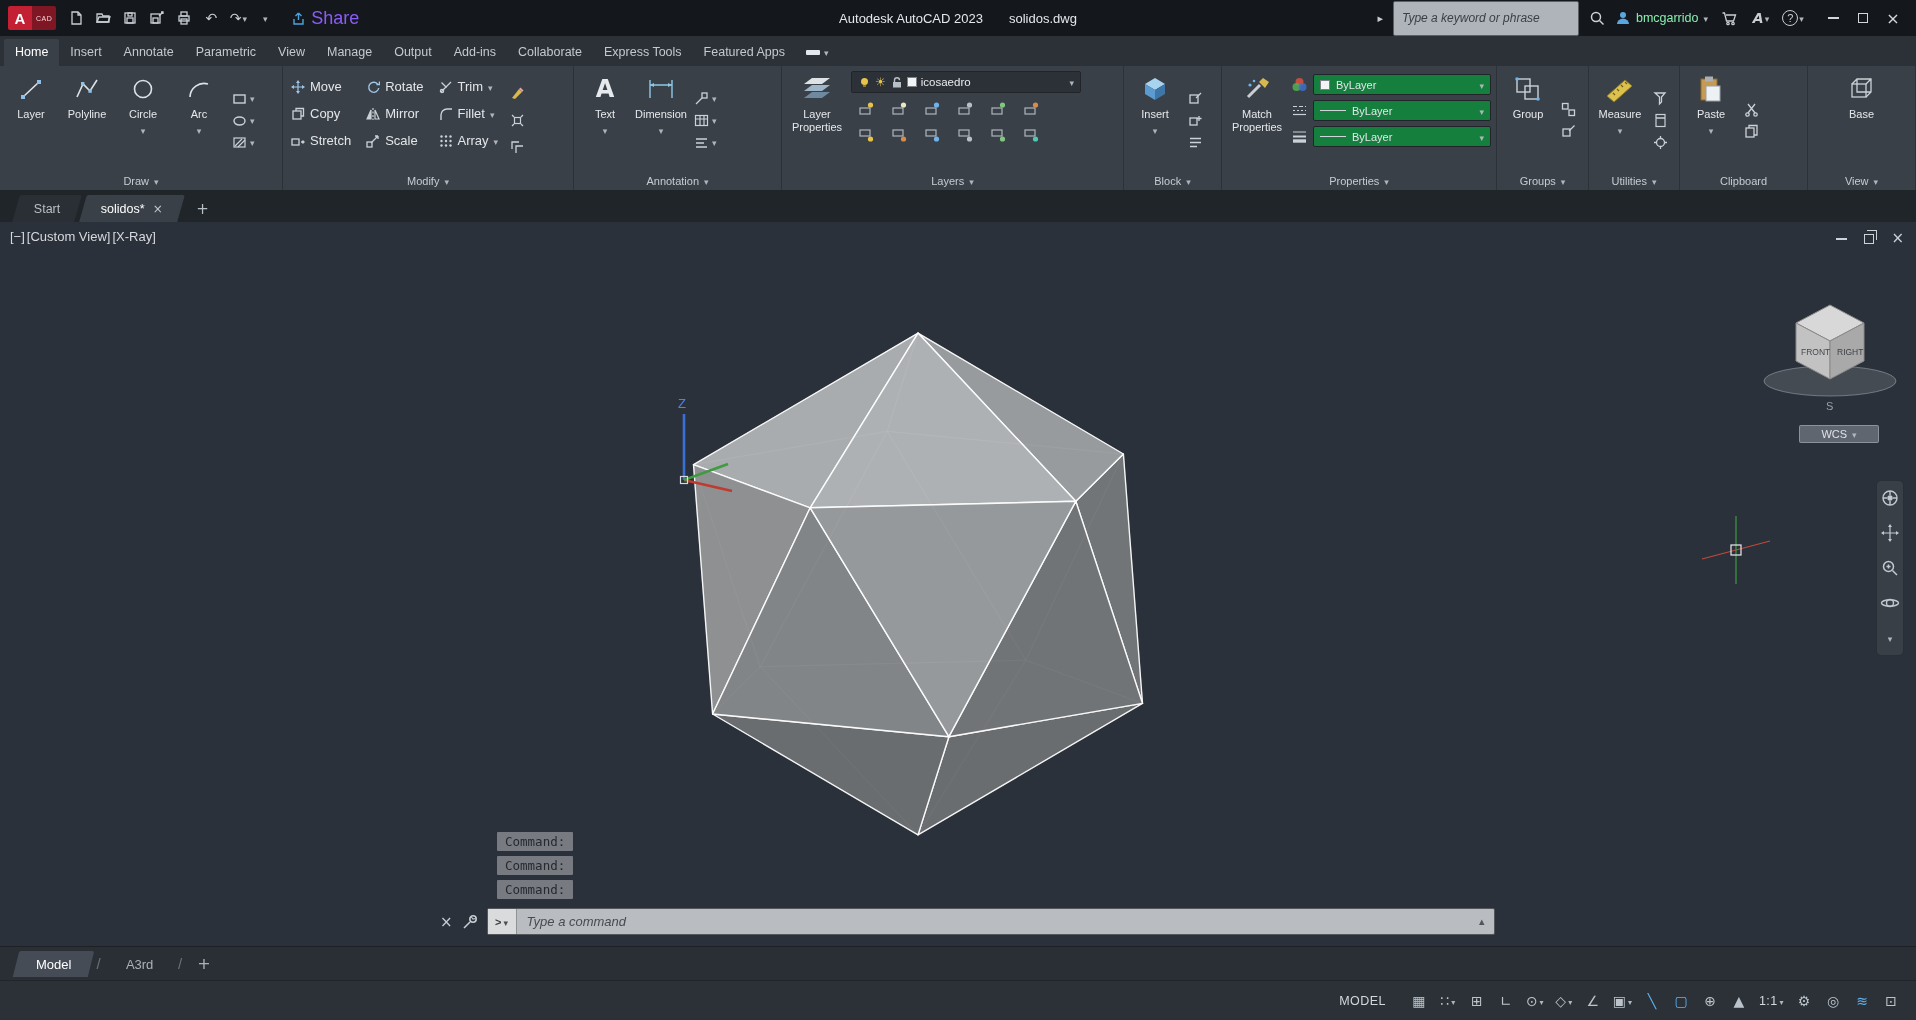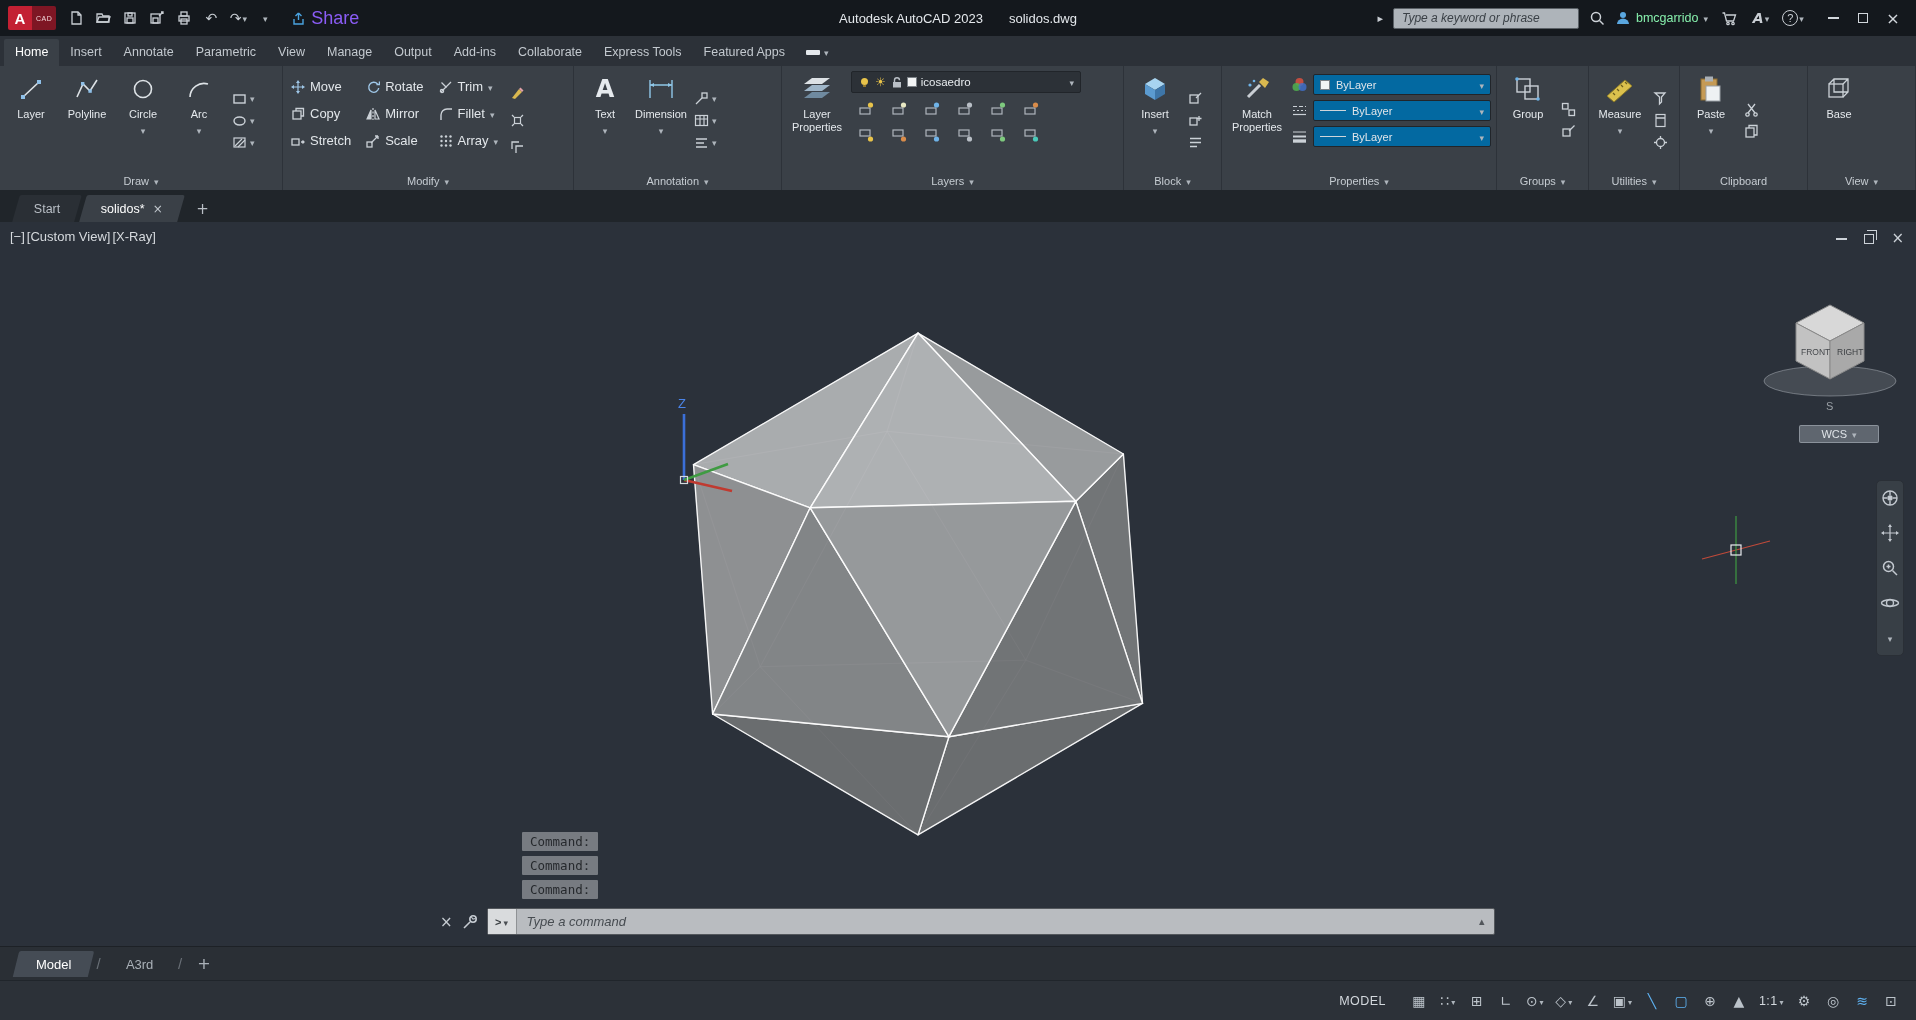--- a/index.html
+++ b/index.html
@@ -14,21 +14,21 @@
 
 .titlebar{flex:0 0 36px;background:#14181d;display:flex;align-items:center;position:relative;padding:0 8px;gap:5px}
 .logo{display:flex;align-items:center;height:26px;margin-right:4px}
 .logo-a{width:24px;height:24px;background:#c32033;color:#fff;font-weight:bold;font-size:15px;display:flex;align-items:center;justify-content:center;border-radius:2px 0 0 2px}
 .logo-cad{height:24px;background:#7e1624;color:#f2d7da;font-size:7px;display:flex;align-items:center;padding:0 4px;border-radius:0 2px 2px 0;letter-spacing:.5px}
 .tbtn{height:24px;min-width:22px;display:flex;align-items:center;justify-content:center;gap:1px;border-radius:2px;color:#c9ced4}
 .tbtn .glyph{font-size:14px}
 .share{display:flex;align-items:center;gap:5px;margin-left:10px;color:#8b5cf6;font-size:18px}
 .title-center{position:absolute;left:50%;top:0;transform:translateX(-50%);height:36px;display:flex;align-items:center;gap:26px;font-size:13px;color:#e4e8ec;white-space:nowrap}
 .title-right{margin-left:auto;display:flex;align-items:center;gap:10px}
-.search-input{width:186px;height:21px;background:#aeb4ba;border:1px solid #5a6066;border-radius:2px;font-style:italic;font-size:12px;color:#32373c;padding:0 8px;outline:none;font-family:"Liberation Sans",sans-serif}
+.search-input{width:186px;height:35px;background:#aeb4ba;border:1px solid #5a6066;border-radius:2px;font-style:italic;font-size:12px;color:#32373c;padding:0 8px;outline:none;font-family:"Liberation Sans",sans-serif}
 .search-input::placeholder{color:#3a4046;font-style:italic}
 .user{display:flex;align-items:center;gap:5px;color:#86efac;font-size:12.5px}
 .circle-q{width:16px;height:16px;border:1.4px solid #c9ced4;border-radius:50%;display:flex;align-items:center;justify-content:center;font-size:11px;color:#c9ced4}
 .winbtns{display:flex;align-items:center;margin-left:4px}
 .winbtn{width:30px;height:30px;display:flex;align-items:center;justify-content:center;color:#d2d7dc}
 .wb-min{width:11px;height:2px;background:#d2d7dc}
 .wb-max{width:10px;height:10px;border:1.5px solid #d2d7dc}
 .wb-close{font-size:16px;font-family:"DejaVu Sans",sans-serif}
 
 
@@ -56,21 +56,21 @@
 .bigA{font-size:24px;font-weight:bold;color:#e6eaee;line-height:1}
 .lblock{display:flex;flex-direction:column;padding-top:2px}
 .layer-combo{height:22px;background:#2c3137;border:1px solid #21252a;border-radius:2px;display:flex;align-items:center;gap:4px;padding:0 6px;width:230px}
 .layer-combo .name{flex:1;font-size:11.5px;color:#e8ecef}
 .sun{color:#e8c34a;font-size:12px;line-height:1}
 .swatch{width:10px;height:10px;background:#f2f4f5;border:1px solid #7b8187}
 .lrow{display:flex;gap:3px;margin-top:4px}
 .ltool{width:30px;height:23px;display:flex;align-items:center;justify-content:center;border-radius:2px}
 .pblock{display:flex;flex-direction:column;gap:3px;padding-top:4px;flex:1}
 .prow{display:flex;align-items:center;gap:5px;height:23px}
-.pcombo{height:21px;background:#0369a1;border:1px solid #21252a;border-radius:2px;display:flex;align-items:center;gap:6px;padding:0 6px;flex:1;font-size:11px;color:#e2e6ea}
+.pcombo{height:21px;background:#15803d;border:1px solid #21252a;border-radius:2px;display:flex;align-items:center;gap:6px;padding:0 6px;flex:1;font-size:11px;color:#e2e6ea}
 .dash{width:26px;height:0;border-top:1.6px solid #cfd5da}
 .pcombo .val{flex:1}
 
 
 .filetabs{flex:0 0 32px;background:#20252a;display:flex;align-items:flex-end;padding:0 0 0 16px}
 .ftab{height:27px;display:flex;align-items:center;gap:8px;padding:0 18px;transform:skewX(-16deg);border-radius:2px 2px 0 0;margin-right:5px;background:#2a2f35}
 .ftab>*{transform:skewX(16deg)}
 .ftab .t{font-size:12.5px;color:#b9bfc6}
 .ftab.active{background:#3a4047}
 .ftab.active .t{color:#fff}
@@ -82,21 +82,21 @@
 .vplabel{position:absolute;left:10px;top:7px;font-size:13px;color:#d6dade;display:flex;gap:2px}
 .vwb{position:absolute;top:9px;right:12px;display:flex;gap:17px;align-items:center}
 .vwb .b1{width:11px;height:2px;background:#ccd2d8}
 .vwb .b2{width:10px;height:10px;border:1.5px solid #ccd2d8;position:relative}
 .vwb .b2::before{content:"";position:absolute;left:2px;top:-5px;width:9px;height:9px;border-top:1.5px solid #ccd2d8;border-right:1.5px solid #ccd2d8}
 .vwb .b3{font-size:15px;color:#ccd2d8;font-family:"DejaVu Sans",sans-serif;line-height:1}
 .abs{position:absolute}
 .wcs{position:absolute;left:1799px;top:203px;width:80px;height:18px;background:rgba(139,146,154,.55);border:1px solid rgba(170,177,185,.6);border-radius:2px;display:flex;align-items:center;justify-content:center;gap:5px;font-size:11px;color:#dfe3e7}
 .navbar{position:absolute;right:12px;top:258px;width:28px;padding:6px 0;background:rgba(58,64,72,.92);border:1px solid #2a2f36;border-radius:5px;display:flex;flex-direction:column;align-items:center;gap:13px}
 .navitem{width:22px;height:22px;display:flex;align-items:center;justify-content:center;border-radius:2px}
-.cmdchips{position:absolute;left:522px;top:610px;display:flex;flex-direction:column;gap:5px;align-items:flex-start}
+.cmdchips{position:absolute;left:497px;top:610px;display:flex;flex-direction:column;gap:5px;align-items:flex-start}
 .chip{background:rgba(148,152,157,.72);color:#26292d;font-family:"DejaVu Sans Mono",monospace;font-size:12.5px;padding:2px 8px;border-radius:1px}
 .cmdrow{position:absolute;left:440px;top:686px;display:flex;align-items:center;gap:9px}
 .cmdx{font-size:15px;color:#c6ccd2;font-family:"DejaVu Sans",sans-serif}
 .cmdbar{width:1008px;height:27px;background:#b9bcc0;border:1px solid #53575c;border-radius:2px;display:flex;align-items:center}
 .cmdbox{width:29px;height:100%;background:#d9dbdd;border-right:1px solid #8f9295;display:flex;align-items:center;justify-content:center;gap:2px;color:#3a3e42;font-weight:bold;font-size:11px}
 .cmd-input{flex:1;height:100%;background:transparent;border:none;outline:none;font-style:italic;font-size:13px;color:#3f4449;padding:0 10px;font-family:"Liberation Sans",sans-serif;cursor:text}
 .cmd-input::placeholder{color:#474c51;font-style:italic}
 .expand{margin-right:9px;font-size:11px;color:#52565b;font-family:"DejaVu Sans",sans-serif}
 
 
@@ -773,21 +773,21 @@
               </svg>
             </div>
         </div>
       </div>
       <div class="pfoot">
           <span>Clipboard</span>
         </div>
     </div>
 
     <div class="panel p-view">
-      <div class="pbody" style="justify-content:flex-start">
+      <div class="pbody" style="justify-content:center">
         <div class="bigbtn">
           <span class="icon-big">
               <svg width="30" height="28" fill="none" stroke="#ccd2d8" stroke-width="1.3">
                 <rect x="5" y="9" width="14" height="13"></rect>
                 <path d="M5 9l5-5h14v13l-5 5M10 4v13h14M19 9l5-5"></path>
               </svg>
             </span>
           <span class="lbl">Base</span>
         </div>
       </div>

